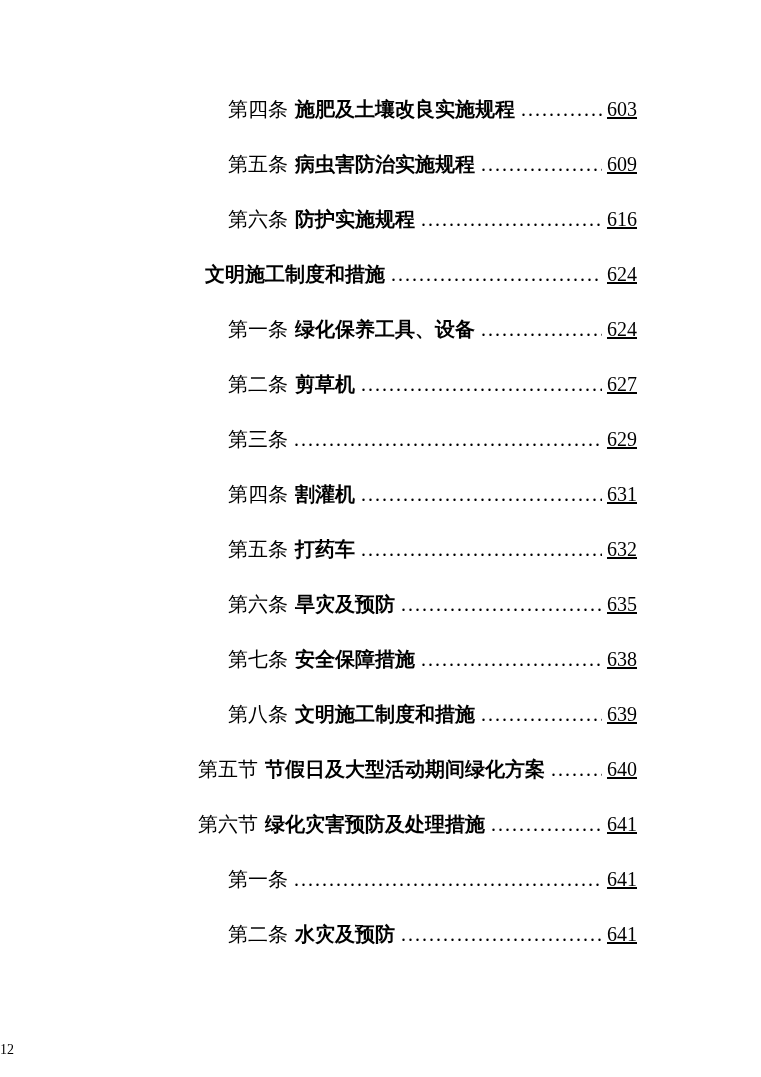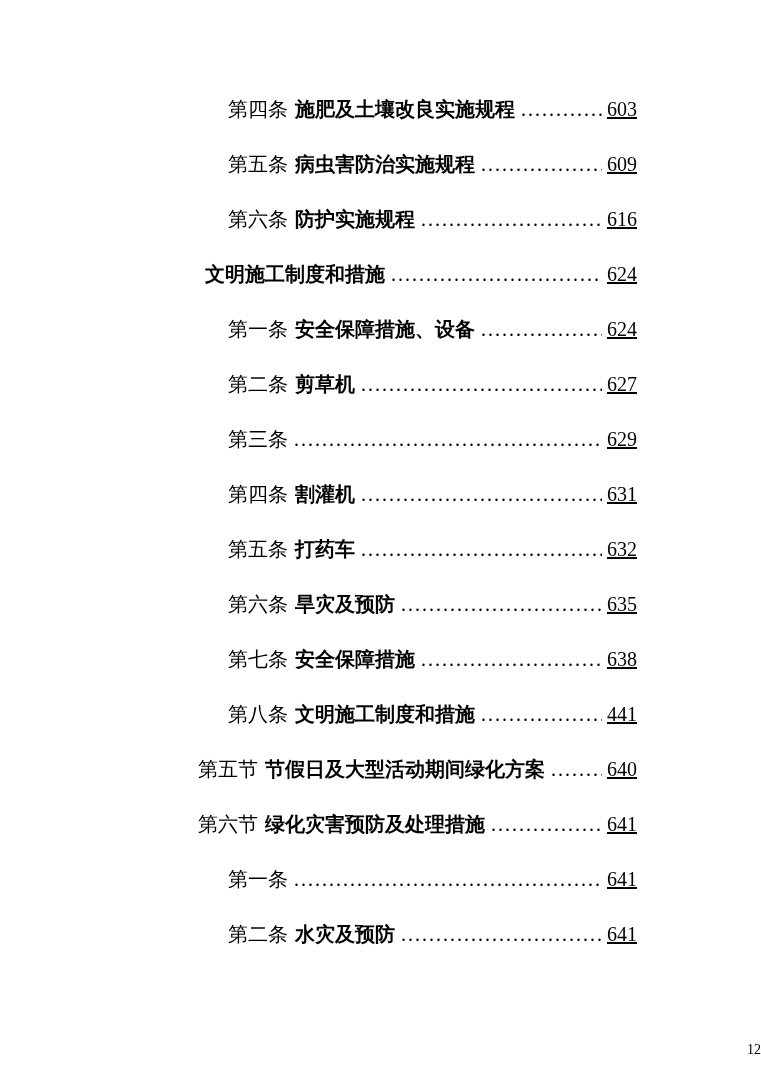--- a/index.html
+++ b/index.html
@@ -37,21 +37,21 @@
     letter-spacing: 2px;
     margin-left: 6px;
     margin-right: 2px;
   }
   .entry-page { margin-left: 3px; text-decoration: underline; }
   .footer {
     position: absolute;
     top: 1042px;
     left: 0;
     width: 100%;
-    text-align: right;
+    text-align: left;
     font-size: 14px;
   }
 </style>
 </head>
 <body>
 
 <div class="page">
 
   <div class="toc" id="toc-list">
       <div class="toc-entry level-article">
@@ -72,21 +72,21 @@
       <span class="dot-leader">........................................................................................................................</span>
       <span class="entry-page">616</span>
     </div>
       <div class="toc-entry level-section">
       <span class="entry-title">文明施工制度和措施</span>
       <span class="dot-leader">........................................................................................................................</span>
       <span class="entry-page">624</span>
     </div>
       <div class="toc-entry level-article">
       <span class="entry-prefix">第一条</span>
-      <span class="entry-title">安全保障措施、设备</span>
+      <span class="entry-title">绿化保养工具、设备</span>
       <span class="dot-leader">........................................................................................................................</span>
       <span class="entry-page">624</span>
     </div>
       <div class="toc-entry level-article">
       <span class="entry-prefix">第二条</span>
       <span class="entry-title">剪草机</span>
       <span class="dot-leader">........................................................................................................................</span>
       <span class="entry-page">627</span>
     </div>
       <div class="toc-entry level-article">
@@ -115,21 +115,21 @@
       <div class="toc-entry level-article">
       <span class="entry-prefix">第七条</span>
       <span class="entry-title">安全保障措施</span>
       <span class="dot-leader">........................................................................................................................</span>
       <span class="entry-page">638</span>
     </div>
       <div class="toc-entry level-article">
       <span class="entry-prefix">第八条</span>
       <span class="entry-title">文明施工制度和措施</span>
       <span class="dot-leader">........................................................................................................................</span>
-      <span class="entry-page">441</span>
+      <span class="entry-page">639</span>
     </div>
       <div class="toc-entry level-section">
       <span class="entry-prefix">第五节</span>
       <span class="entry-title">节假日及大型活动期间绿化方案</span>
       <span class="dot-leader">........................................................................................................................</span>
       <span class="entry-page">640</span>
     </div>
       <div class="toc-entry level-section">
       <span class="entry-prefix">第六节</span>
       <span class="entry-title">绿化灾害预防及处理措施</span>

